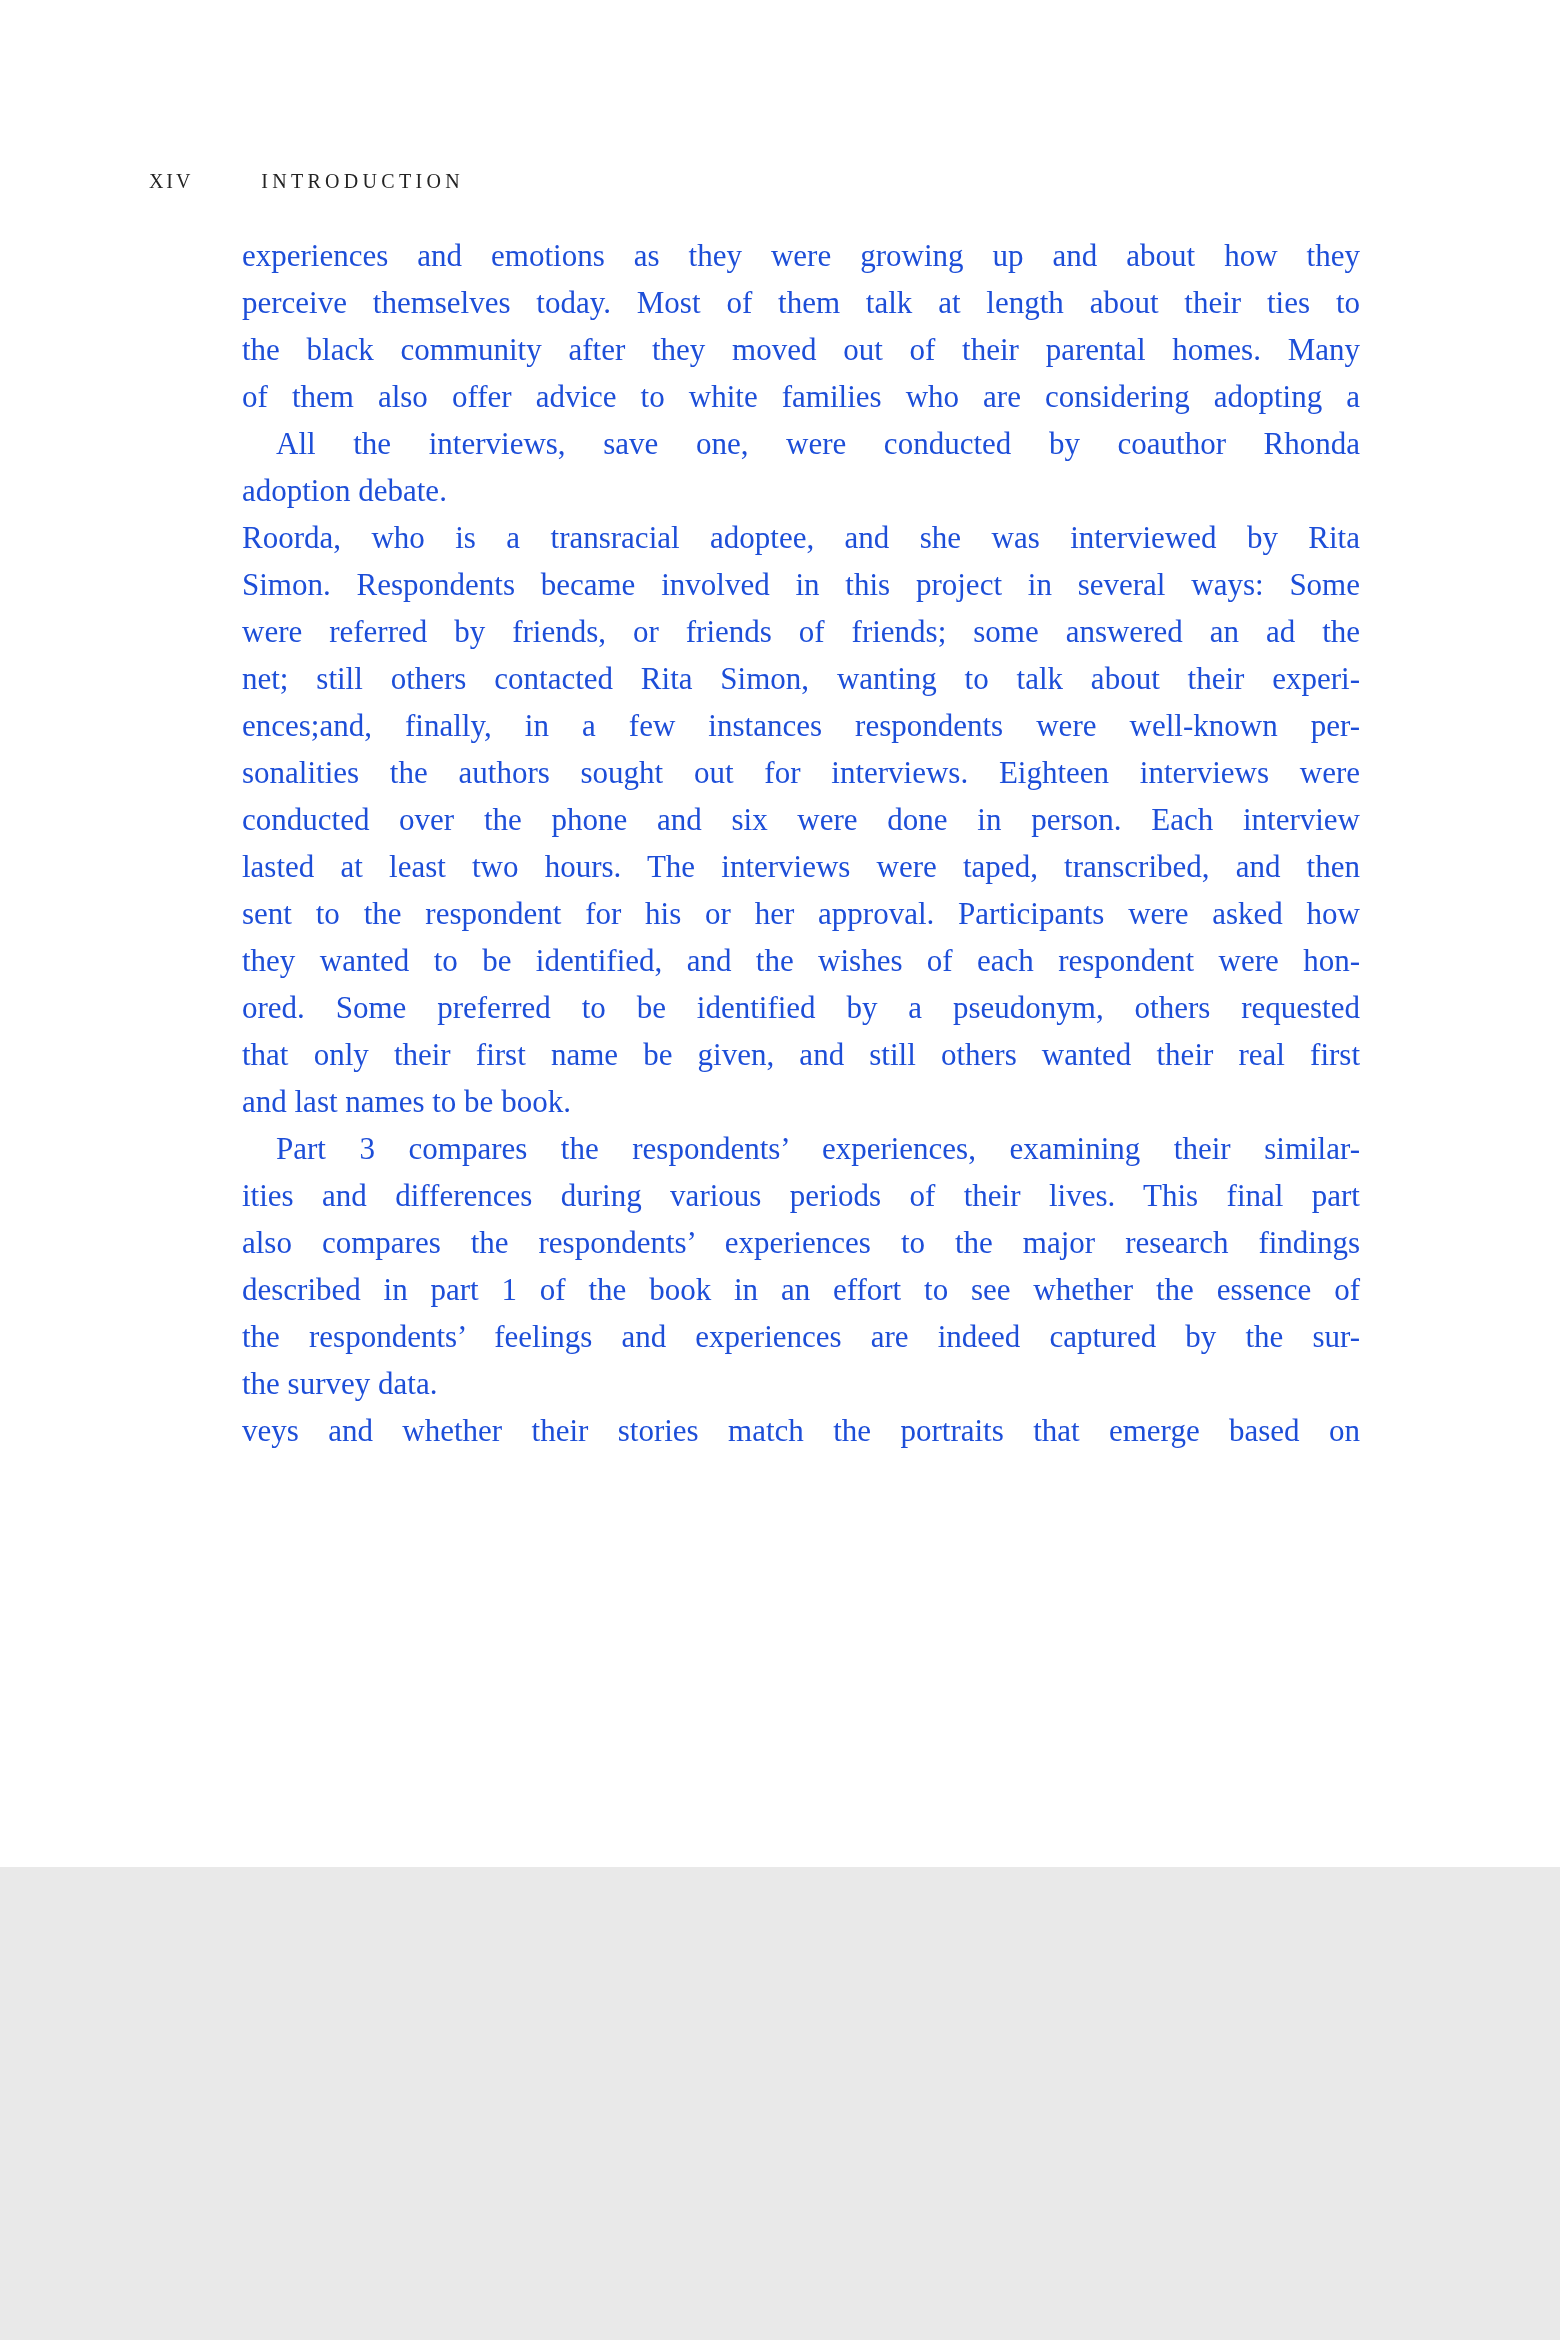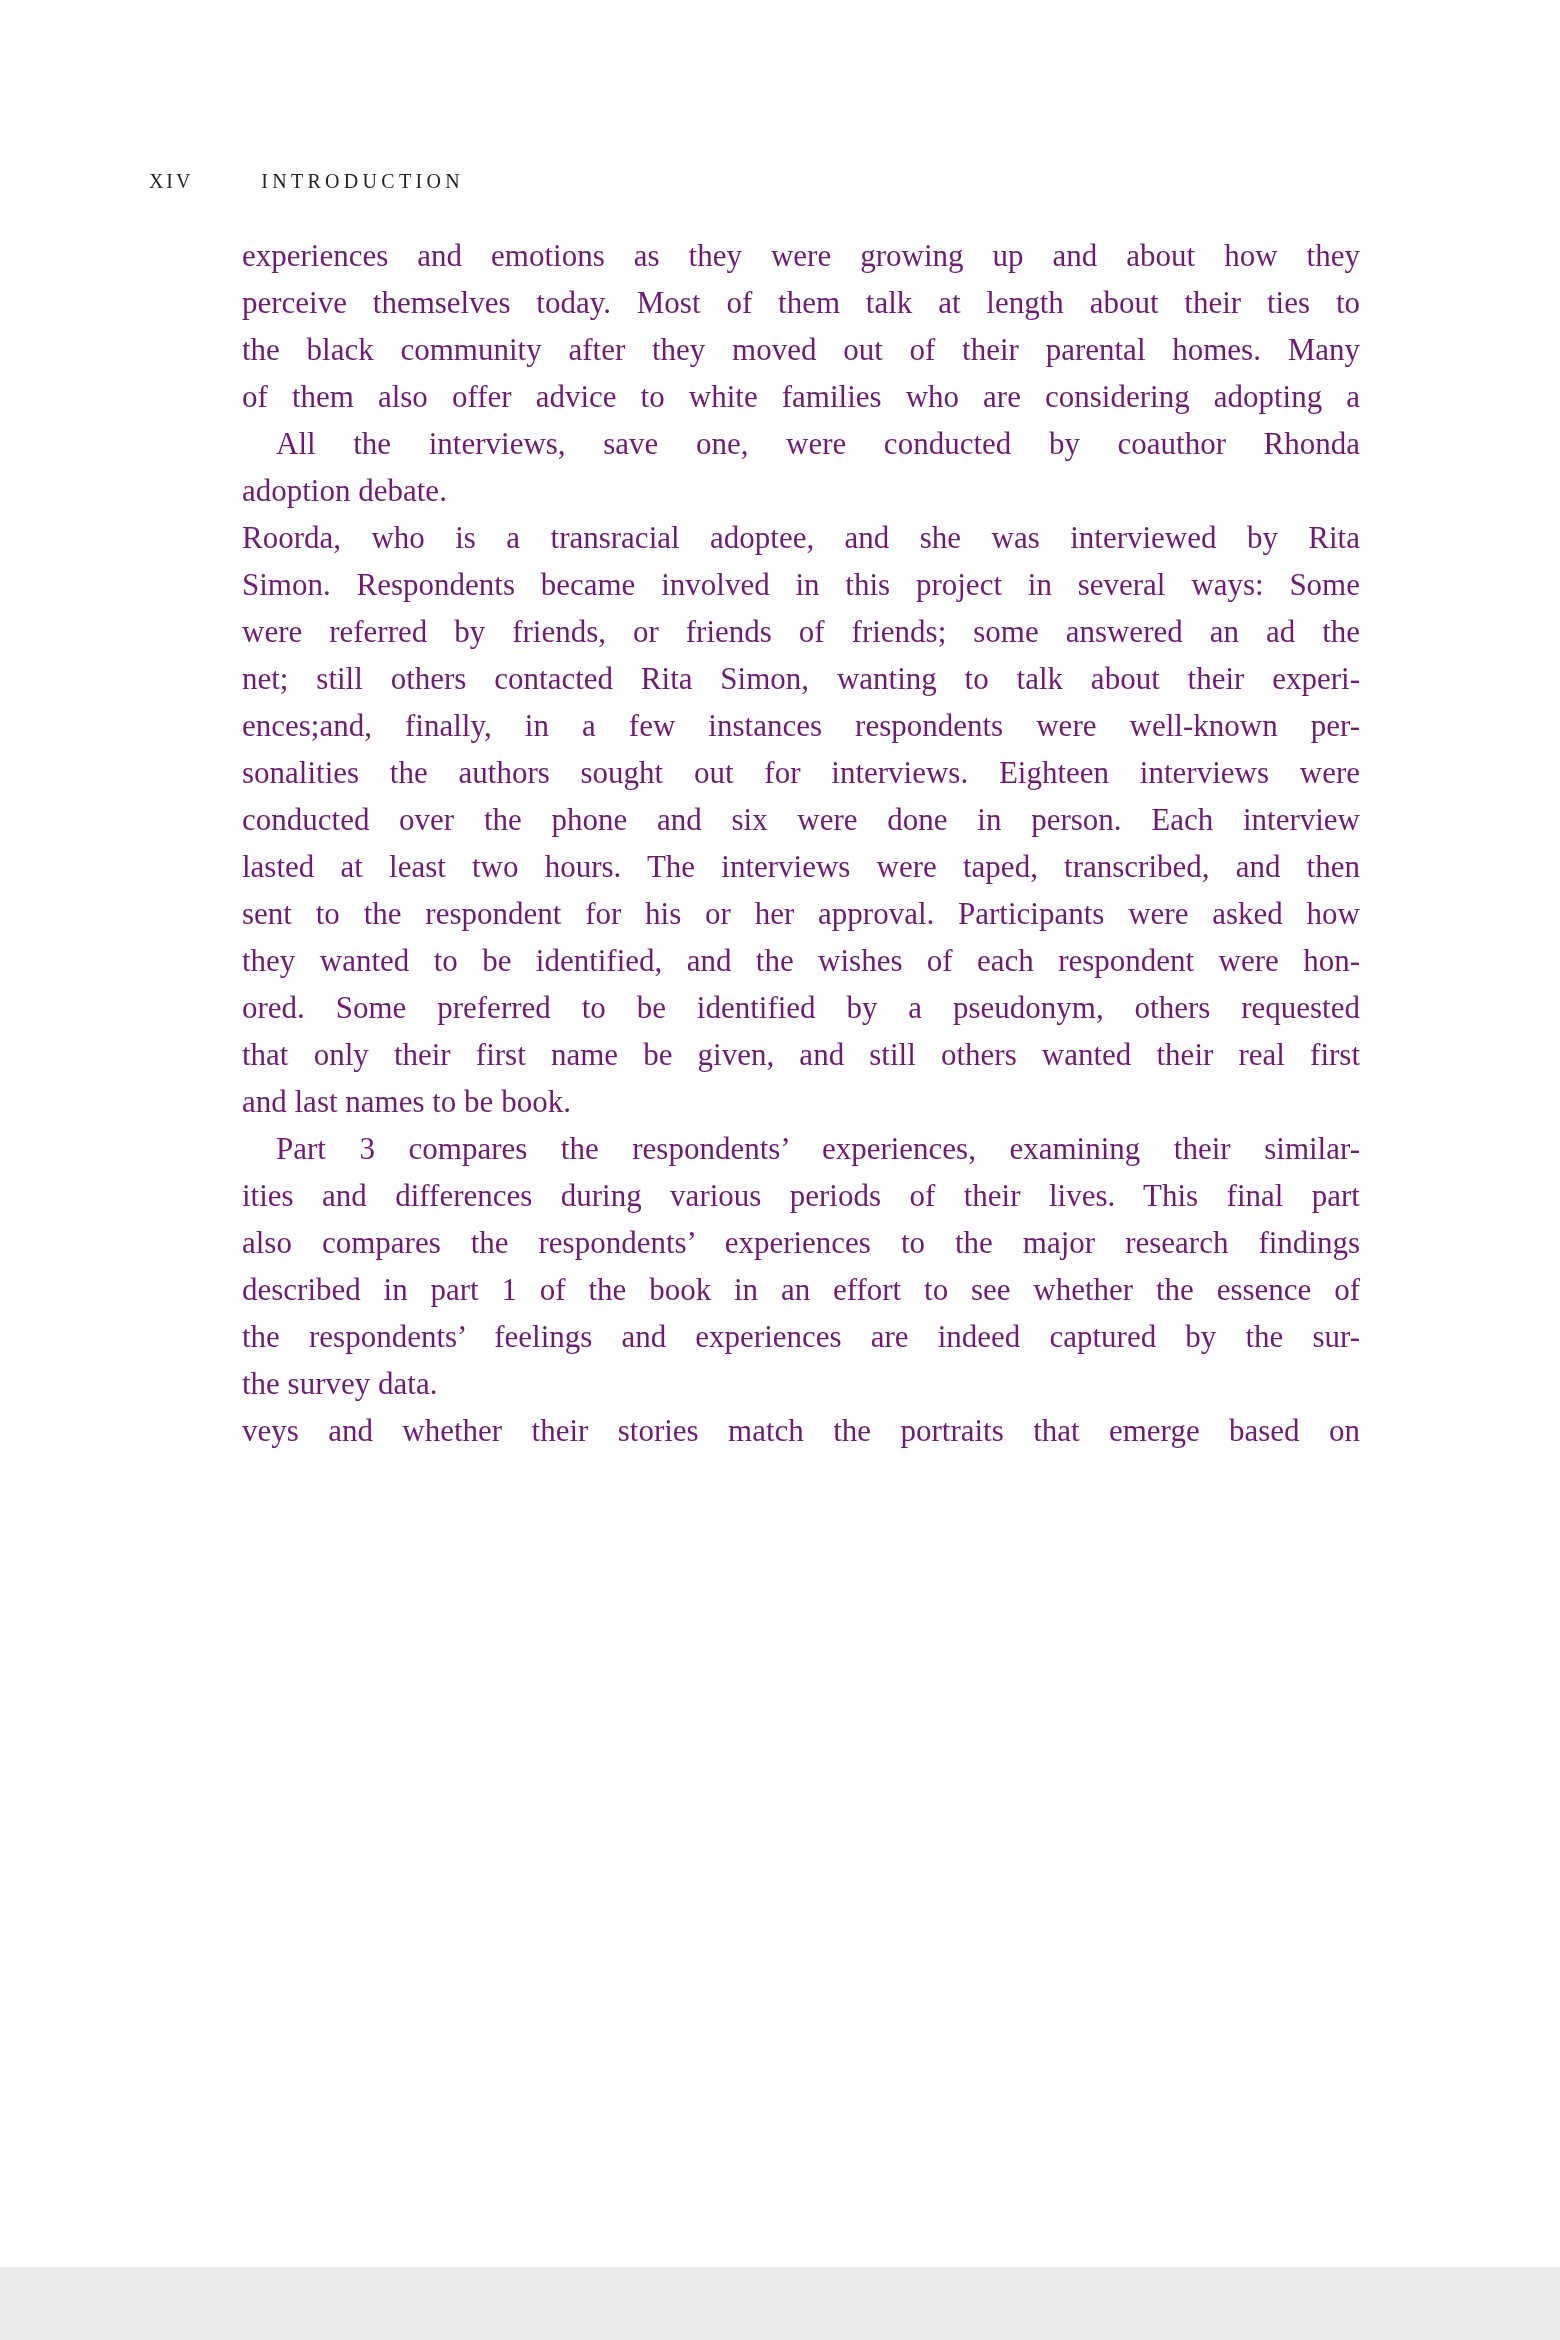--- a/index.html
+++ b/index.html
@@ -3,21 +3,21 @@
 <meta charset="utf-8">
 <style>
   html, body {
     margin: 0;
     padding: 0;
     background: #e9e9e9;
   }
   .page {
     position: relative;
     width: 1561px;
-    height: 2267px;
+    height: 1867px;
     margin: 0 auto;
     background: #ffffff;
     overflow: hidden;
   }
   .running-head {
     position: absolute;
     left: 149px;
     top: 171px;
     display: flex;
     align-items: baseline;
@@ -34,21 +34,21 @@
     letter-spacing: 4.3px;
   }
   .text-block {
     position: absolute;
     left: 242px;
     top: 232px;
     width: 1118px;
     font-family: "Liberation Serif", serif;
     font-size: 31px;
     line-height: 47px;
-    color: #701a75;
+    color: #1d4ed8;
   }
   .line {
     text-align: justify;
     text-align-last: justify;
   }
   .line.para-end {
     text-align-last: left;
   }
   .line.indent {
     text-indent: 34px;

